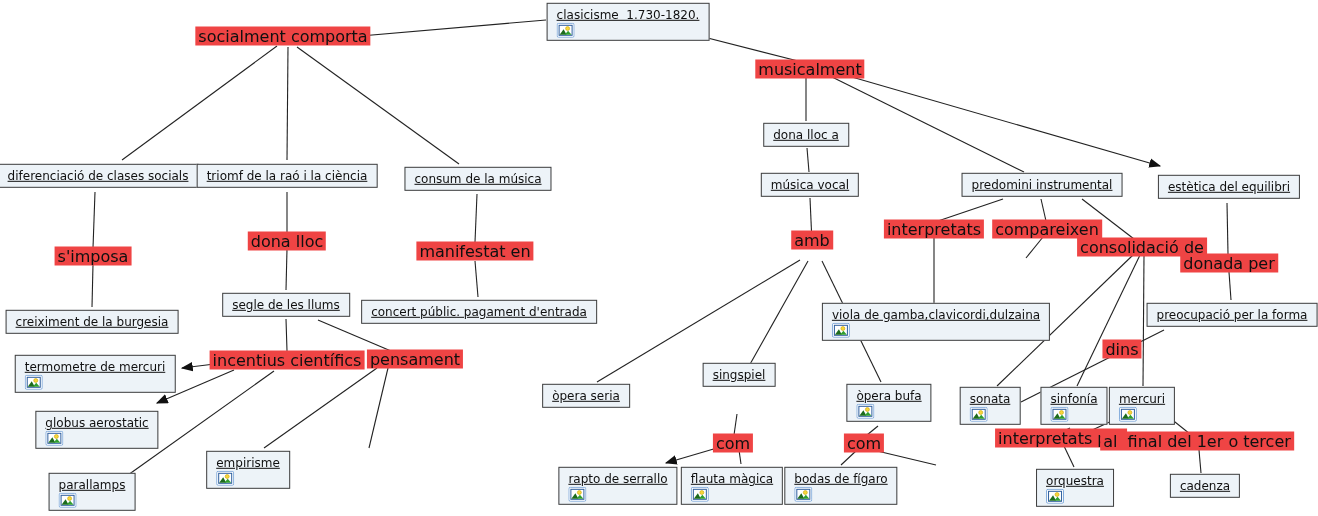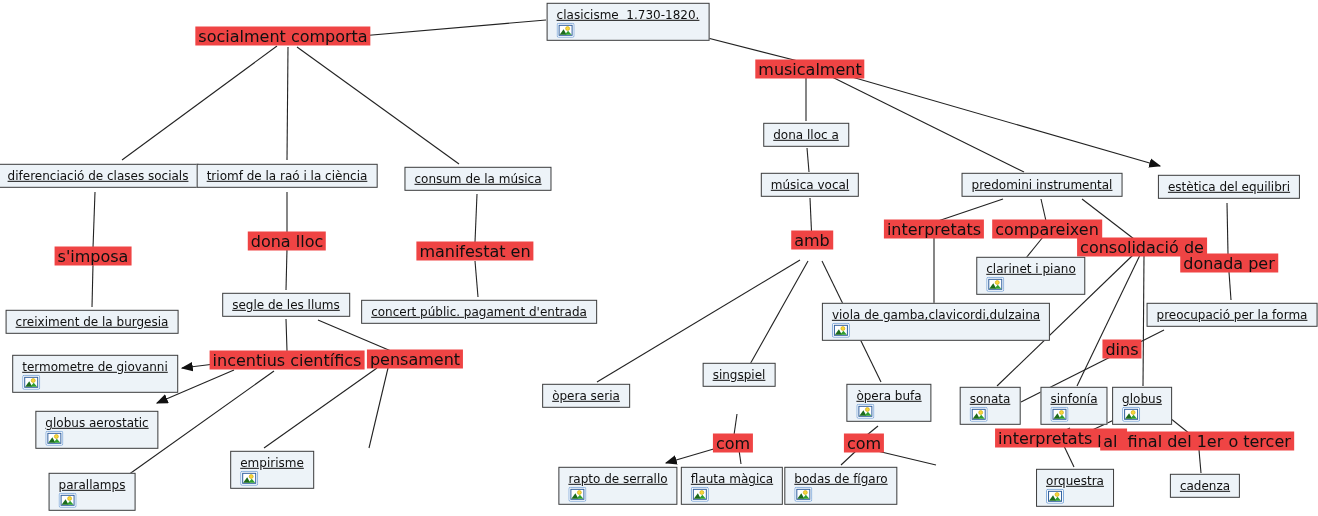--- a/index.html
+++ b/index.html
@@ -127,61 +127,55 @@
   <div class="node" style="left:92px;top:322px">
     <span class="txt">creiximent de la burgesia</span>
   </div>
   <div class="node" style="left:286px;top:305px">
     <span class="txt">segle de les llums</span>
   </div>
   <div class="node" style="left:479px;top:312px">
     <span class="txt">concert públic. pagament d'entrada</span>
   </div>
   <div class="node" style="left:95px;top:374px">
-    <span class="txt">termometre de giovanni</span>
+    <span class="txt">termometre de mercuri</span>
     <svg class="ico" viewBox="0 0 18 15">
         <use href="#imgico"></use>
       </svg>
   </div>
   <div class="node" style="left:97px;top:430px">
     <span class="txt">globus aerostatic</span>
     <svg class="ico" viewBox="0 0 18 15">
         <use href="#imgico"></use>
       </svg>
   </div>
   <div class="node" style="left:92px;top:492px">
     <span class="txt">parallamps</span>
     <svg class="ico" viewBox="0 0 18 15">
         <use href="#imgico"></use>
       </svg>
   </div>
-  <div class="node" style="left:272px;top:470px">
+  <div class="node" style="left:248px;top:470px">
     <span class="txt">empirisme</span>
     <svg class="ico" viewBox="0 0 18 15">
         <use href="#imgico"></use>
       </svg>
   </div>
   <div class="node" style="left:806px;top:135px">
     <span class="txt">dona lloc a</span>
   </div>
   <div class="node" style="left:810px;top:185px">
     <span class="txt">música vocal</span>
   </div>
   <div class="node" style="left:1229px;top:187px">
     <span class="txt">estètica del equilibri</span>
   </div>
   <div class="node" style="left:1042px;top:185px">
     <span class="txt">predomini instrumental</span>
   </div>
-  <div class="node" style="left:1031px;top:276px">
-    <span class="txt">clarinet i piano</span>
-    <svg class="ico" viewBox="0 0 18 15">
-        <use href="#imgico"></use>
-      </svg>
-  </div>
   <div class="node" style="left:936px;top:322px">
     <span class="txt">viola de gamba,clavicordi,dulzaina</span>
     <svg class="ico" viewBox="0 0 18 15">
         <use href="#imgico"></use>
       </svg>
   </div>
   <div class="node" style="left:1232px;top:315px">
     <span class="txt">preocupació per la forma</span>
   </div>
   <div class="node" style="left:586px;top:396px">
@@ -220,21 +214,21 @@
         <use href="#imgico"></use>
       </svg>
   </div>
   <div class="node" style="left:1074px;top:406px">
     <span class="txt">sinfonía</span>
     <svg class="ico" viewBox="0 0 18 15">
         <use href="#imgico"></use>
       </svg>
   </div>
   <div class="node" style="left:1142px;top:406px">
-    <span class="txt">globus</span>
+    <span class="txt">mercuri</span>
     <svg class="ico" viewBox="0 0 18 15">
         <use href="#imgico"></use>
       </svg>
   </div>
   <div class="node" style="left:1075px;top:488px">
     <span class="txt">orquestra</span>
     <svg class="ico" viewBox="0 0 18 15">
         <use href="#imgico"></use>
       </svg>
   </div>

